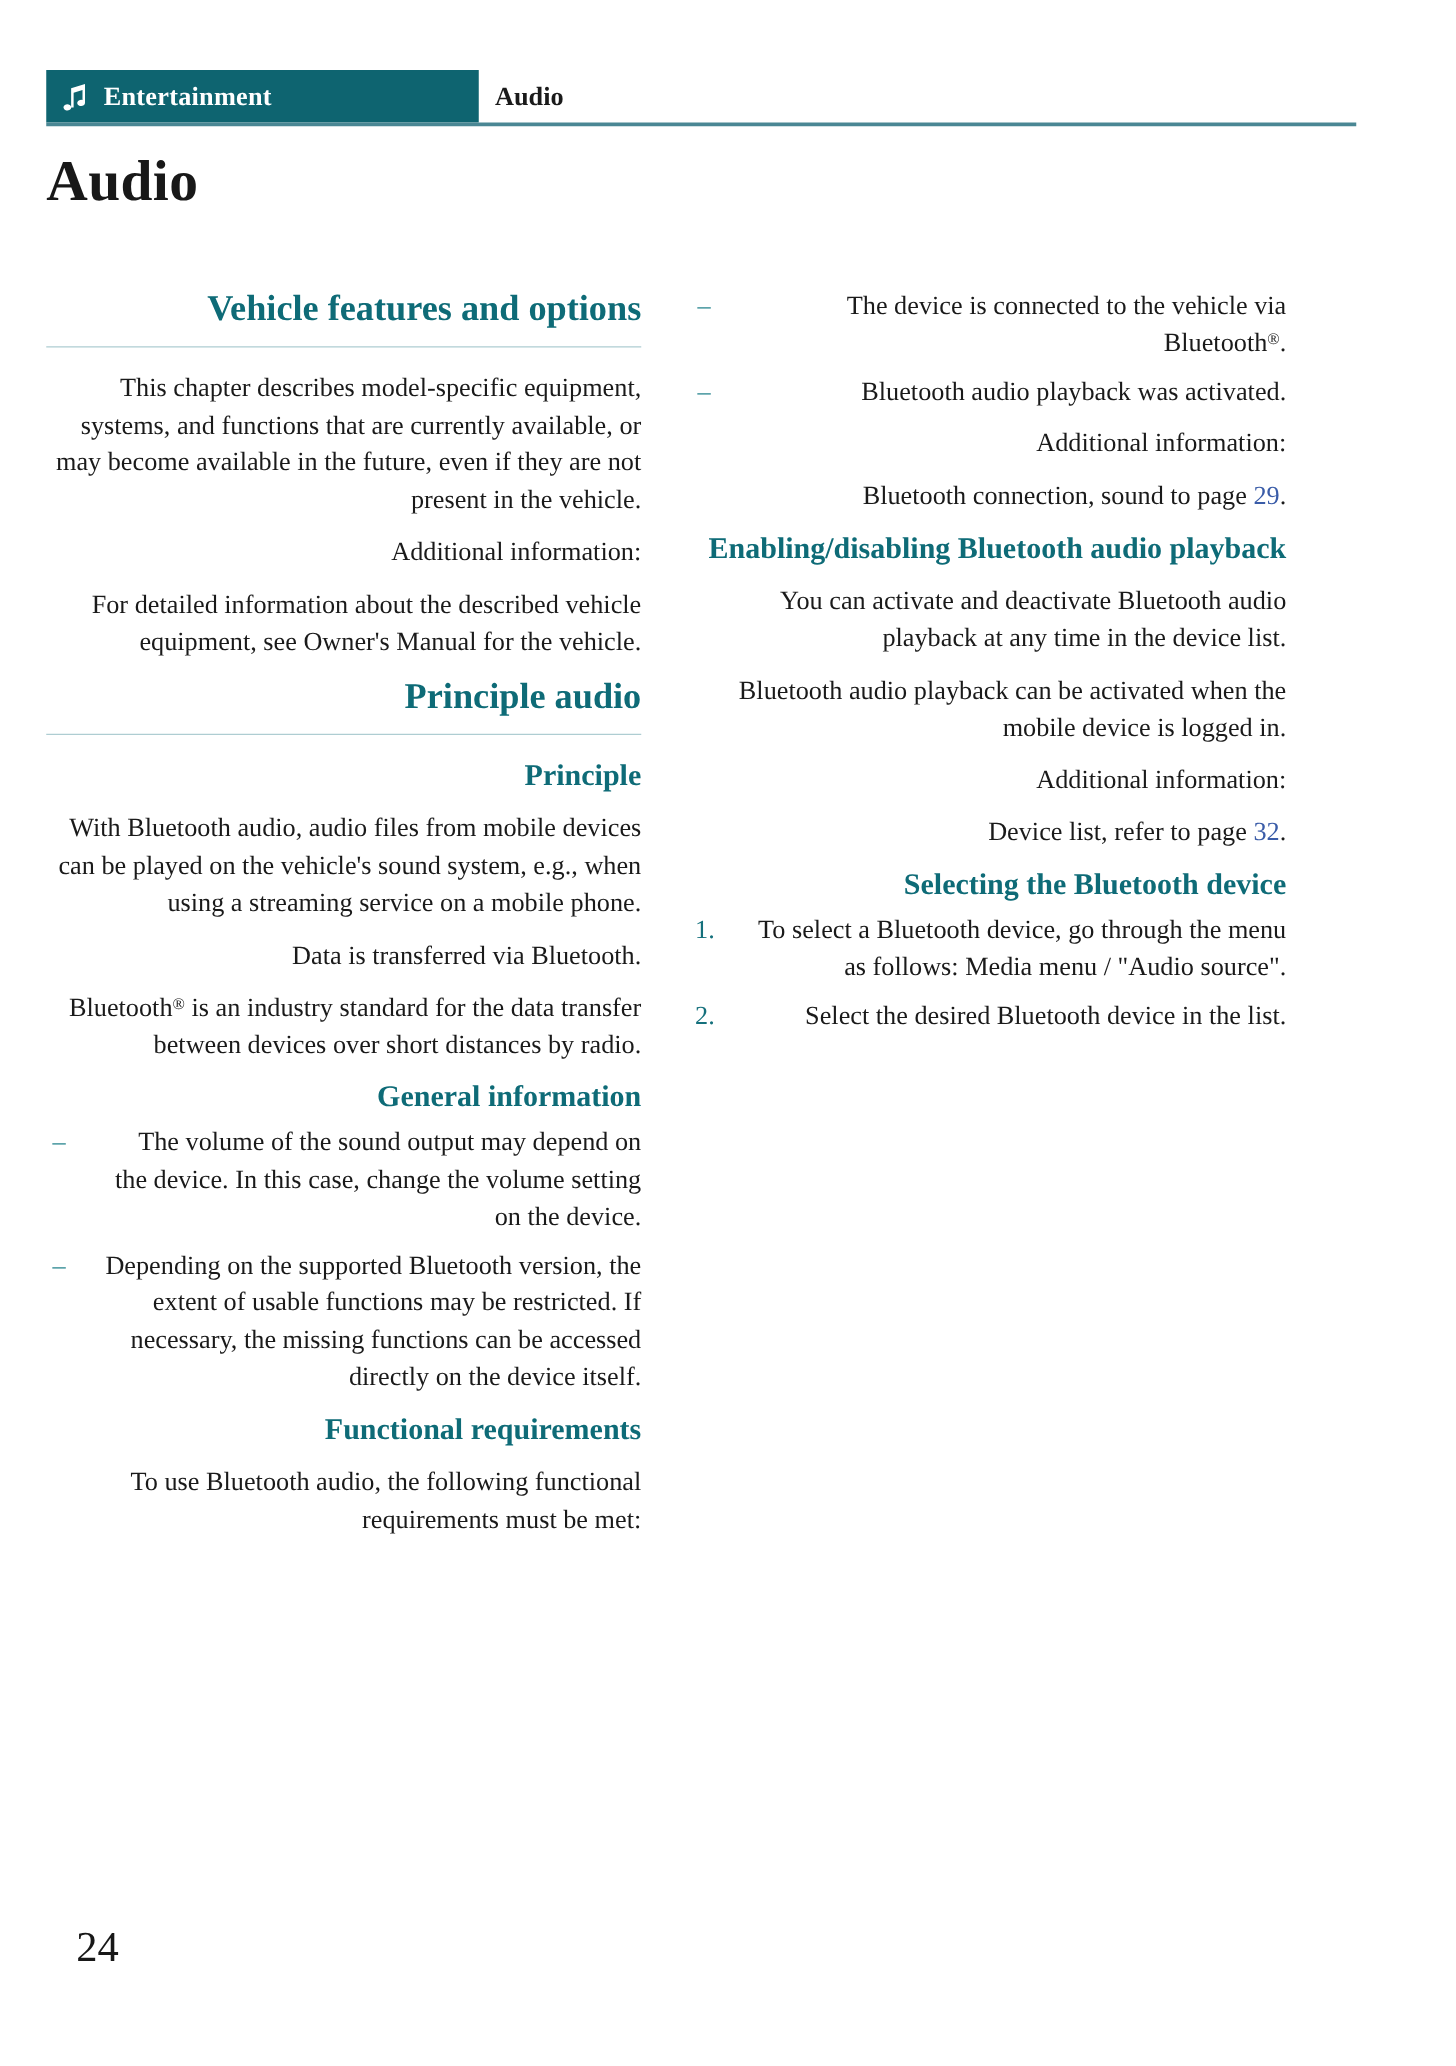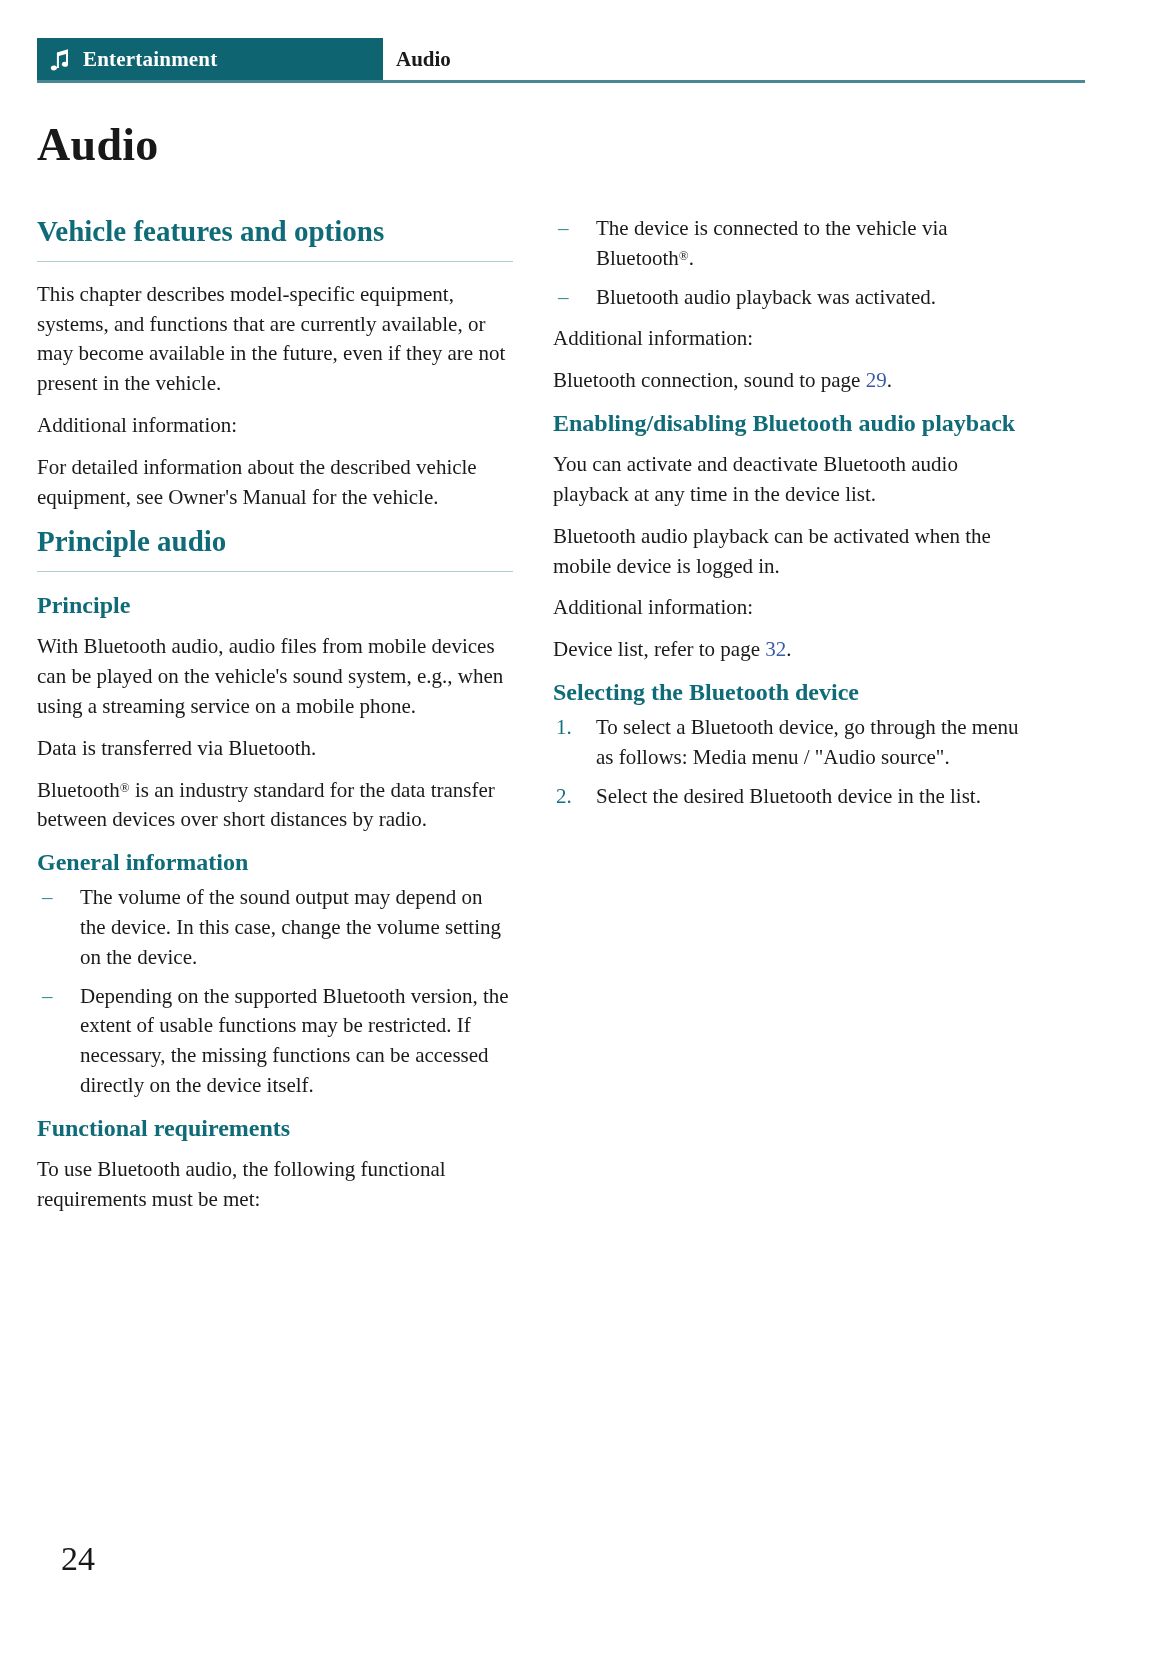--- a/index.html
+++ b/index.html
@@ -13,21 +13,21 @@
     position: relative;
     font-family: "Liberation Serif", "DejaVu Serif", serif;
     color: #1a1a1a;
     overflow: hidden;
   }
 
   
   .page-header {
     position: absolute;
     left: 37px;
-    top: 38px;
+    top: 56px;
     width: 1048px;
     height: 44px;
     text-decoration: underline;
   }
   .header-tab {
     position: absolute;
     left: 0;
     top: 0;
     width: 346px;
     height: 42px;
@@ -78,24 +78,25 @@
     font-size: 46px;
     font-weight: bold;
     color: #181818;
     letter-spacing: 0.3px;
   }
 
   
   .columns {
     position: absolute;
     left: 37px;
-    top: 214px;
+    top: 230px;
     width: 1048px;
     display: flex;
     gap: 40px;
+    text-align: right;
   }
   .column {
     width: 476px;
   }
 
   
   h1.sec {
     margin: 0 0 18px 0;
     font-size: 29px;
     font-weight: bold;

